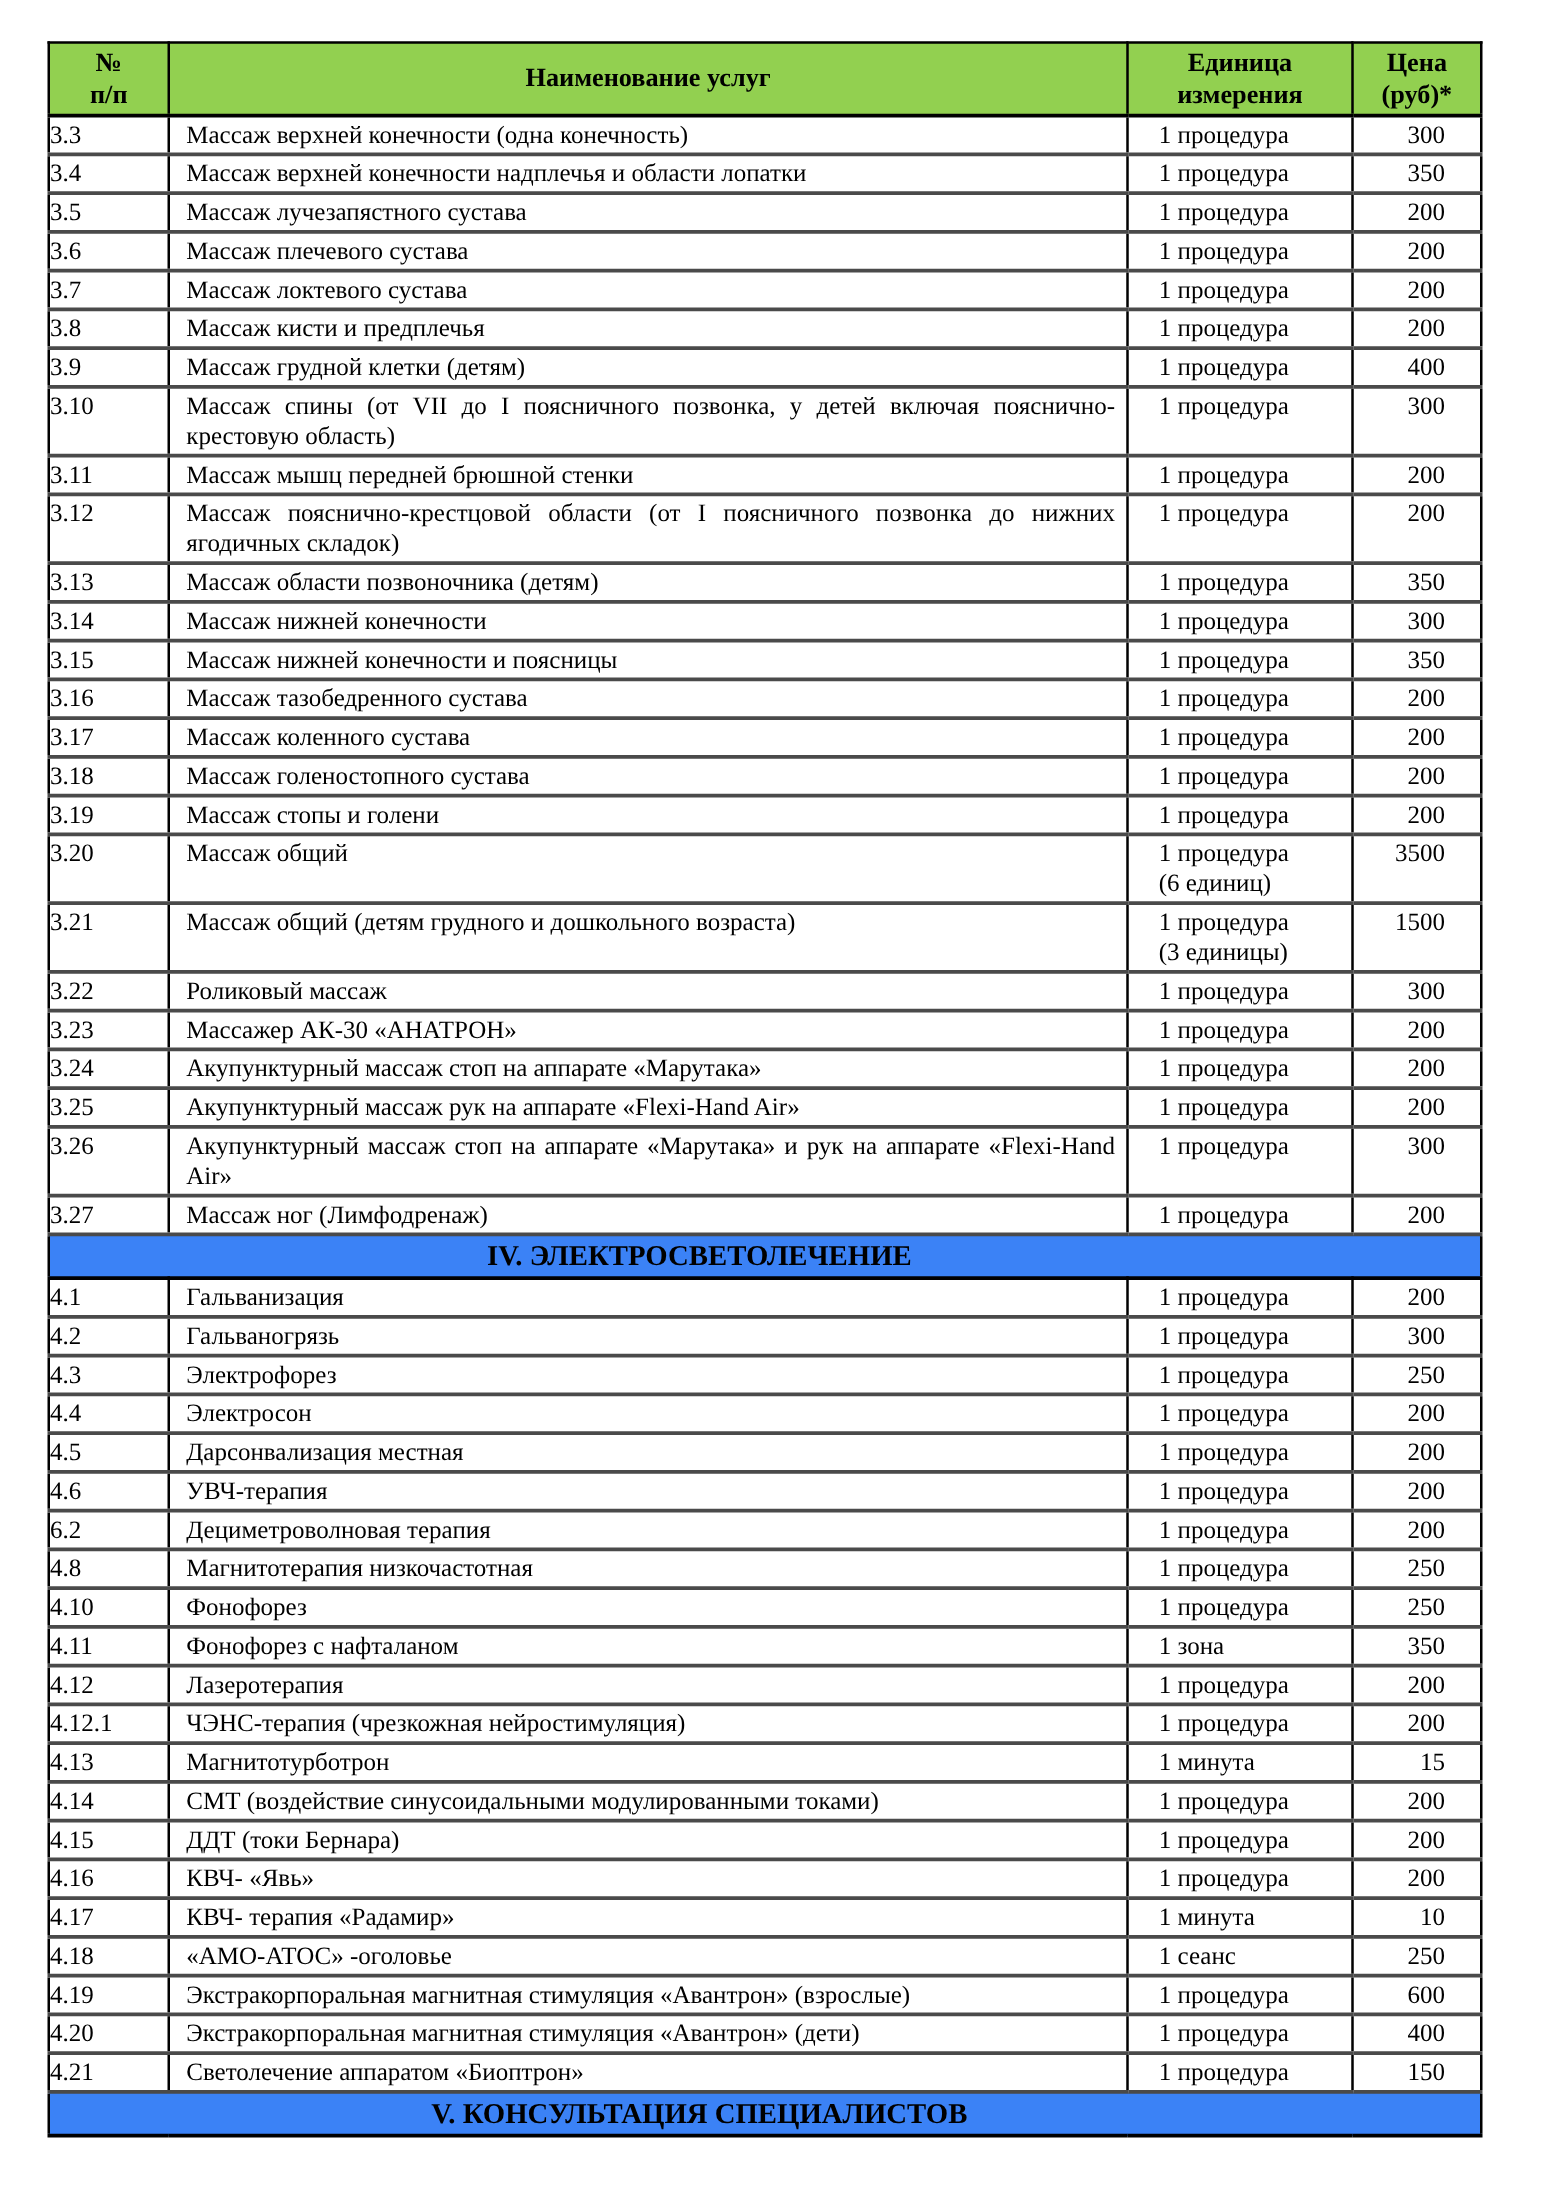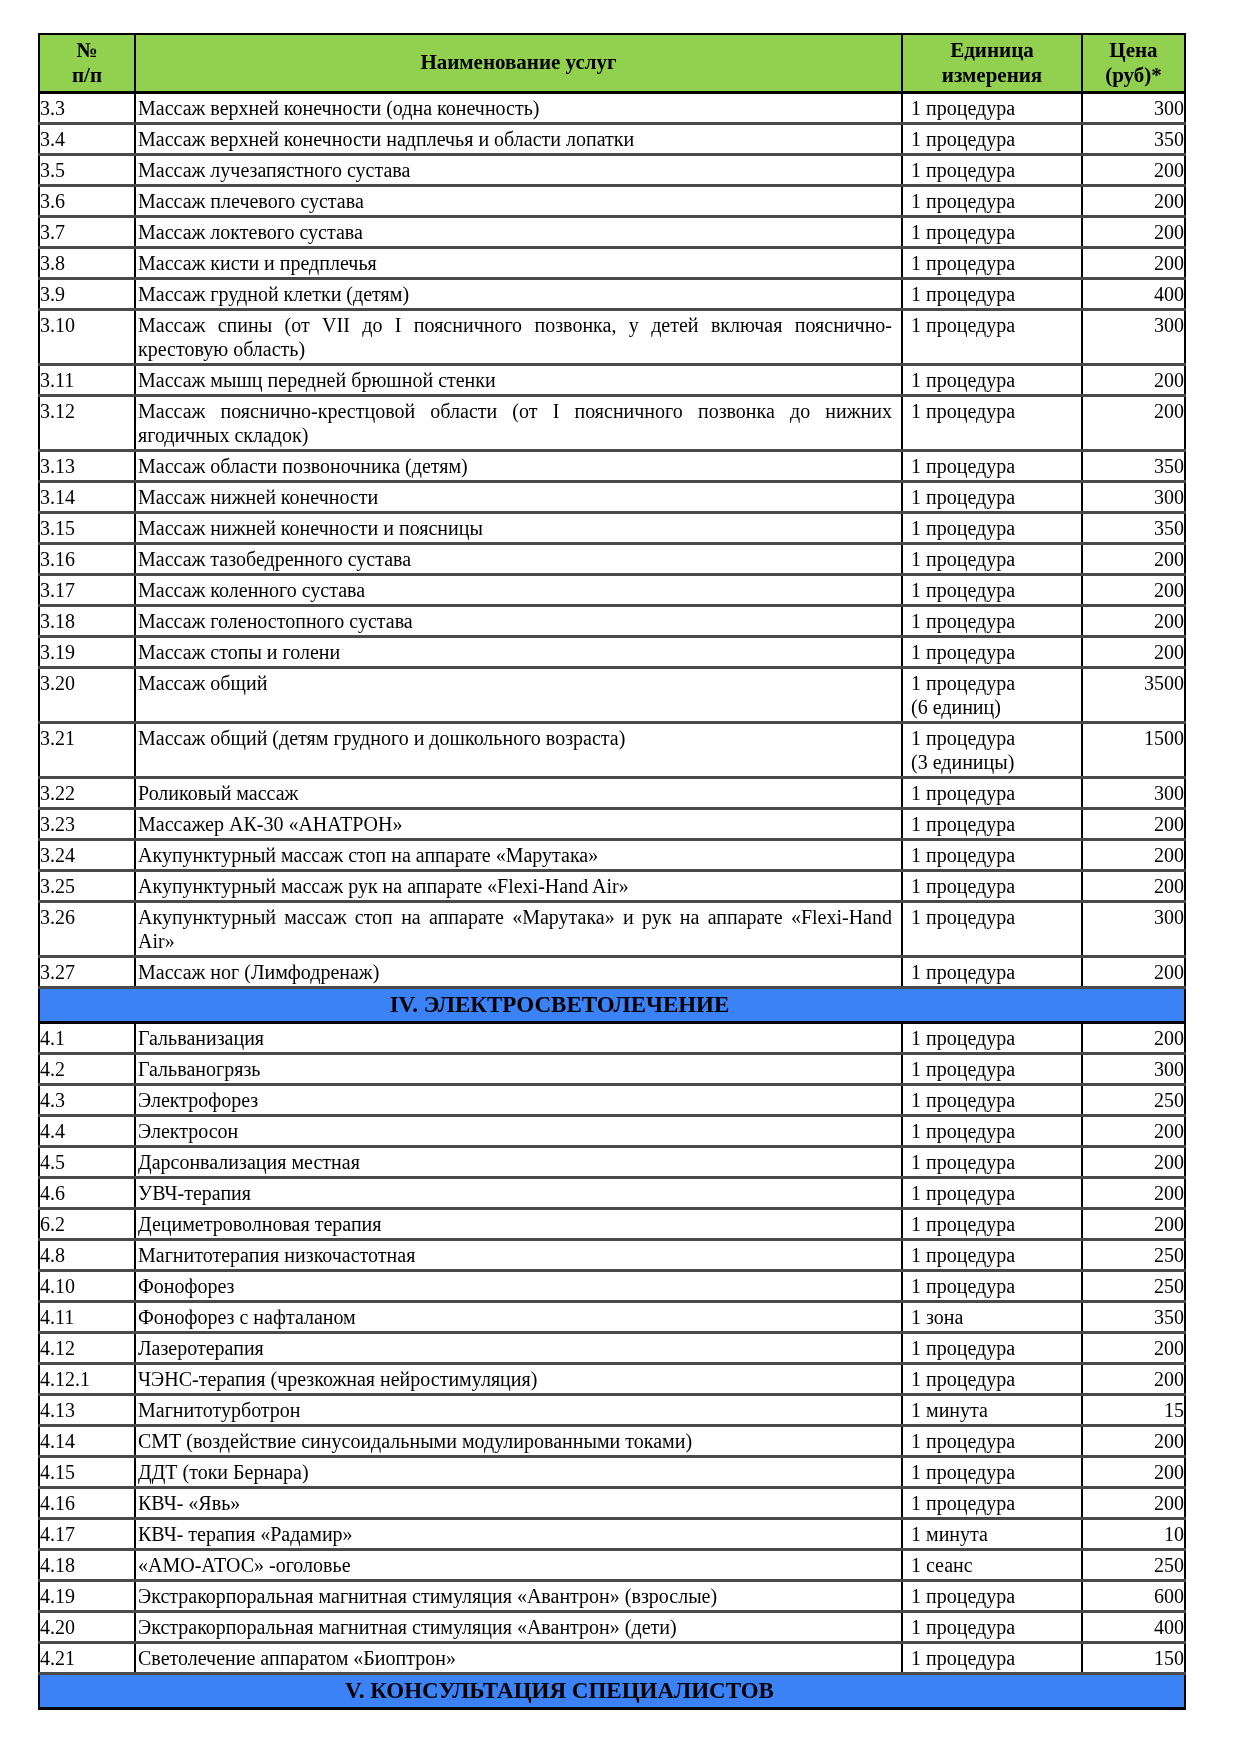--- a/index.html
+++ b/index.html
@@ -51,32 +51,32 @@
     vertical-align: top;
     padding: 2px 0;
     background: #ffffff;
   }
   td.num {
     text-align: left;
     padding-right: 19px;
   }
   td.name {
     text-align: justify;
-    padding-left: 2px;
+    padding-left: 13px;
     padding-right: 9px;
     margin-top: 32px;
   }
   td.unit {
-    padding-left: 8px;
+    padding-left: 24px;
     padding-right: 6px;
     white-space: pre-line;
   }
   td.price {
     text-align: right;
-    padding-right: 0;
+    padding-right: 28px;
     margin-left: 12px;
   }
   td.section {
     background: #3b82f6;
     border: 2px solid #000000;
     border-top: 3px solid #000000;
     border-bottom: 3px solid #000000;
     font-size: 23px;
     font-weight: bold;
     text-align: center;

